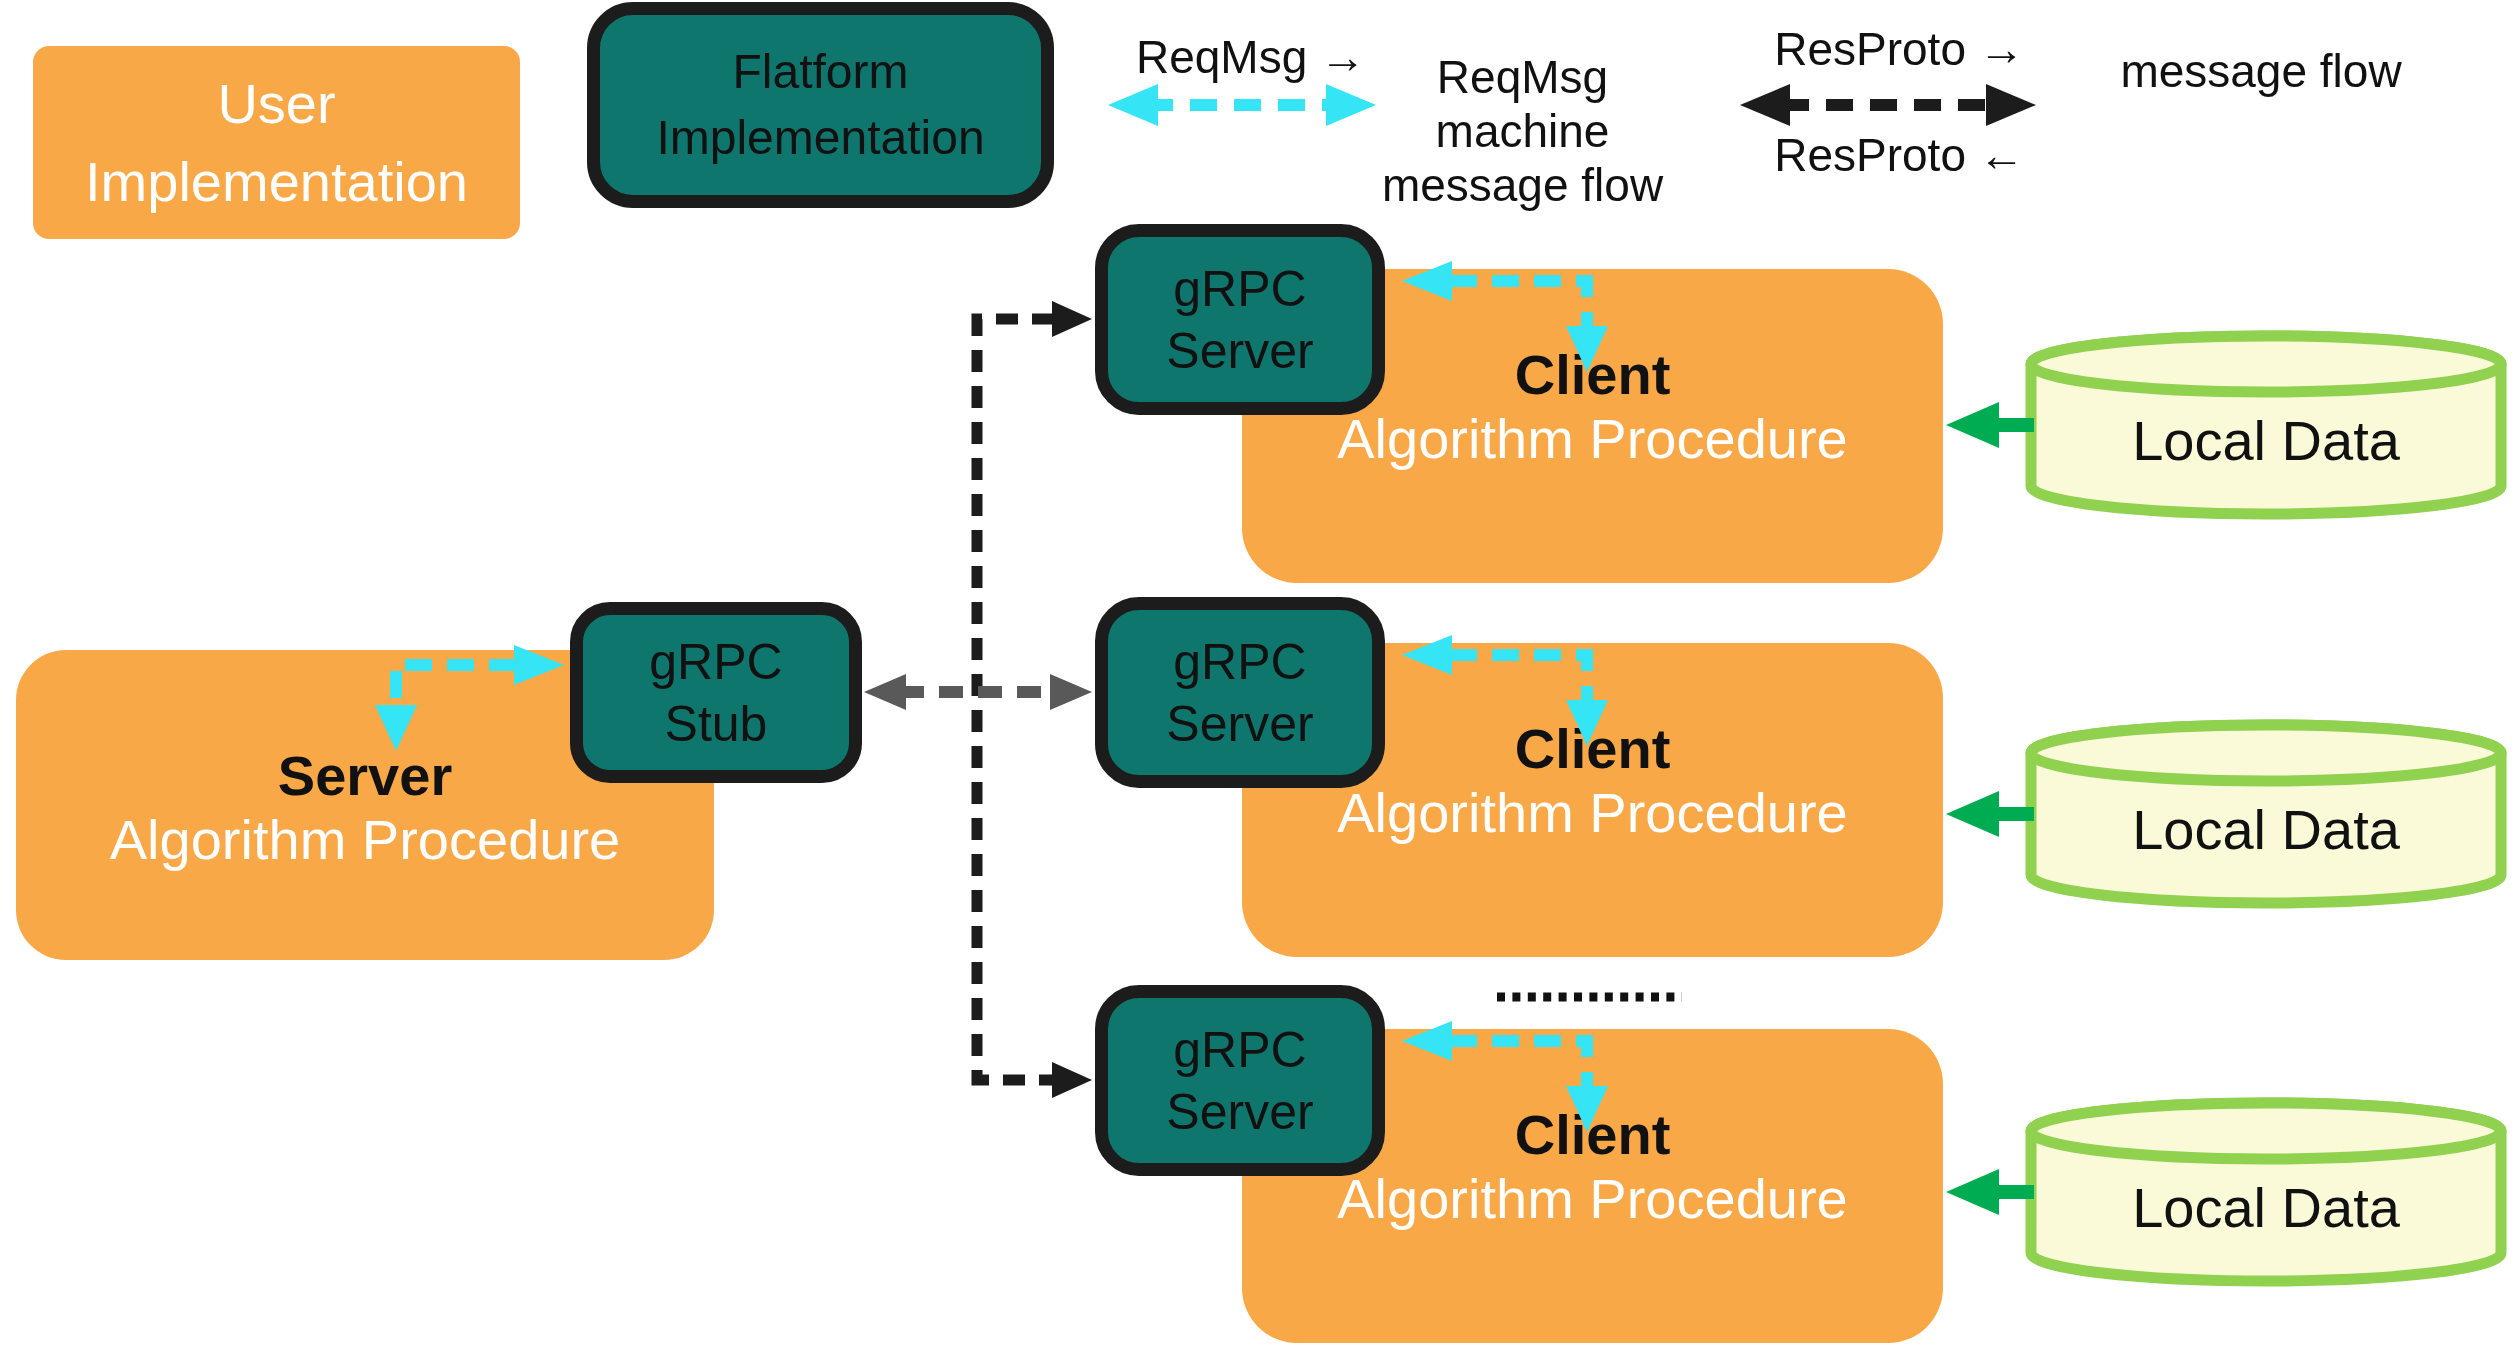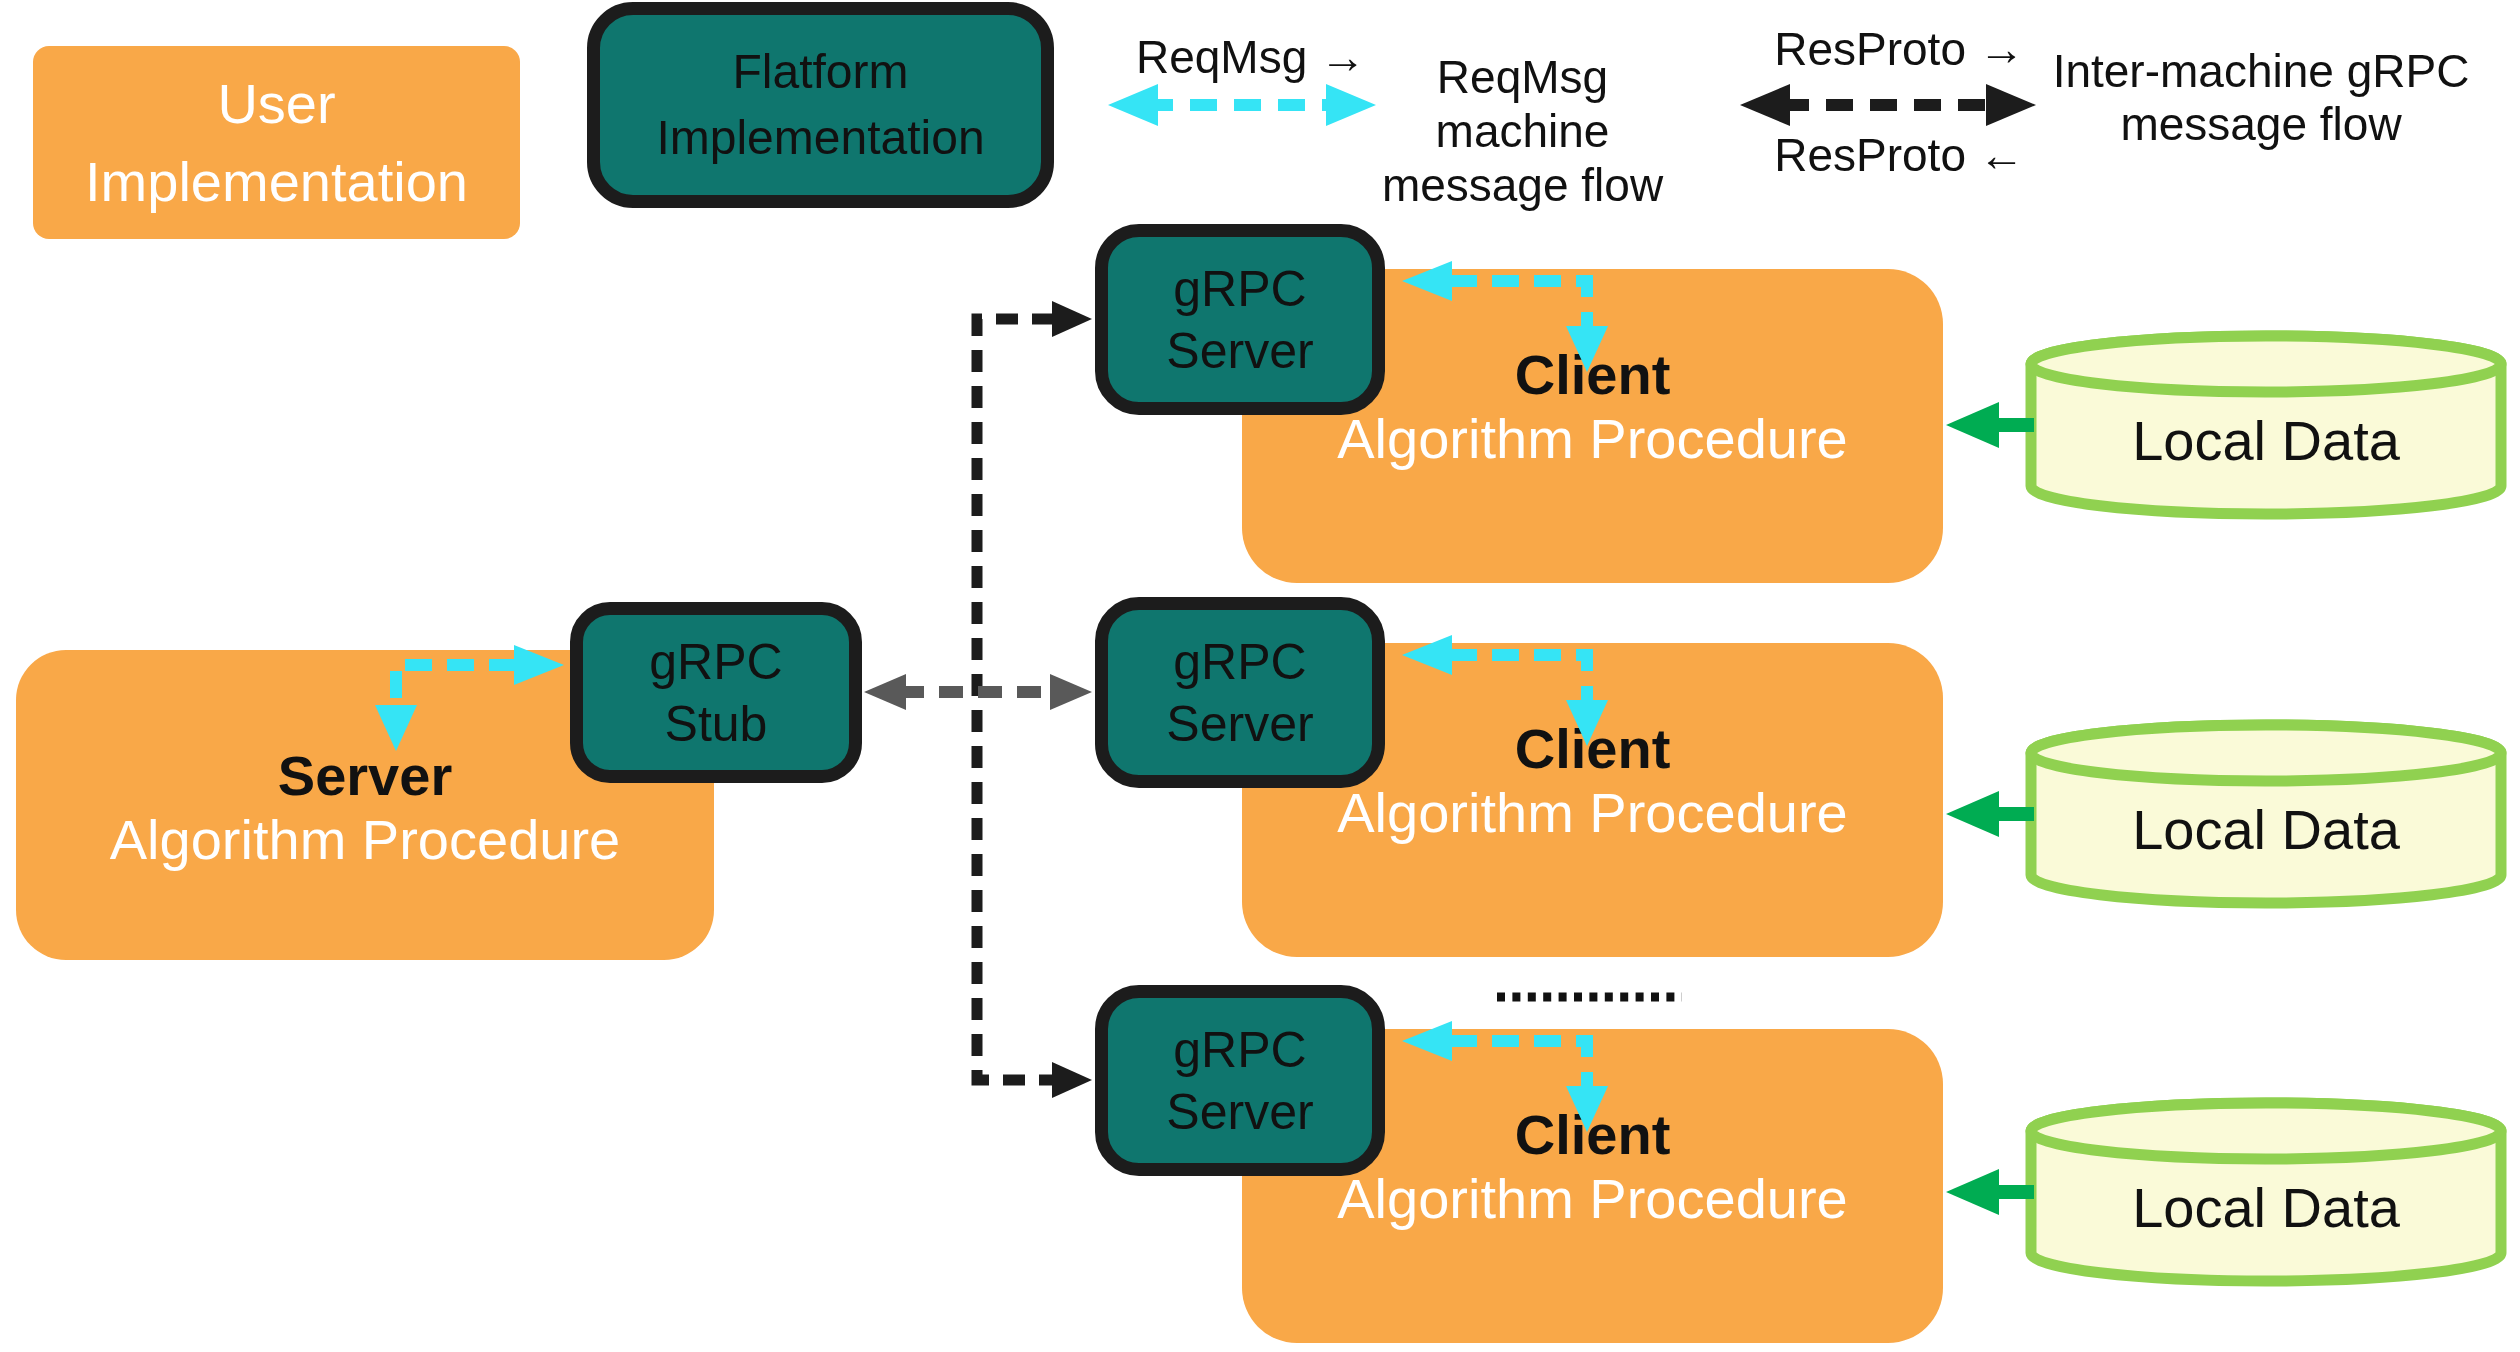--- a/index.html
+++ b/index.html
@@ -81,21 +81,20 @@
 
   <div class="abs ltext req-msg">ReqMsg →</div>
   <div class="abs local-caption">
     <div>ReqMsg machine</div>
     <div>message flow</div>
   </div>
 
   <div class="abs ltext req-proto">ResProto →</div>
   <div class="abs ltext res-proto">ResProto ←</div>
   <div class="abs grpc-caption">
-    <div>Inter-machine gRPC</div>
     <div>message flow</div>
   </div>
 
   <div class="abs node orange server-node">
     <div class="node-title">Server</div>
     <div class="node-subtitle">Algorithm Procedure</div>
   </div>
 
   <div class="abs node vcenter outlined stub-box">
     <div>gRPC</div>

